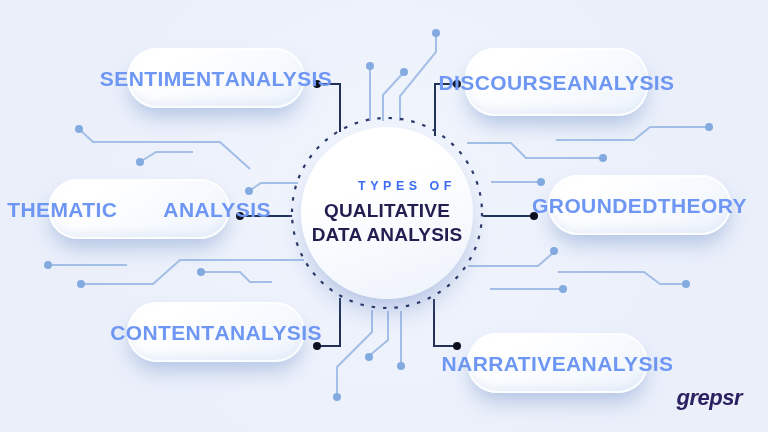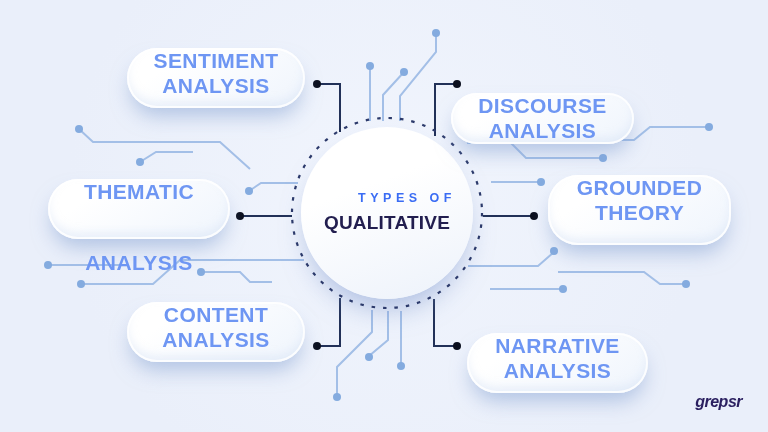--- a/index.html
+++ b/index.html
@@ -14,48 +14,48 @@
   .d-dark{fill:var(--dark-dot);}
   .d-light{fill:var(--light-dot);}
   .ring{stroke:var(--ring);stroke-width:2.2;stroke-dasharray:3.5 8;fill:none;}
 
   .pill{
     position:absolute;border-radius:30px;
     background:linear-gradient(145deg,#ffffff 25%,#f1f6fd 90%);
     box-shadow:0 12px 20px -4px rgba(130,158,208,.55),
                inset 0 0 0 2px rgba(255,255,255,.85),
                inset 0 -6px 10px rgba(198,215,242,.35);
-    display:flex;flex-direction:column;align-items:center;justify-content:flex-start;
+    display:flex;align-items:center;justify-content:center;
     font-weight:bold;font-size:21px;line-height:25px;letter-spacing:.4px;
     color:var(--node-text);text-align:center;
   }
   .p-sentiment{left:127px;top:48px;width:178px;height:60px;}
-  .p-discourse{left:451px;top:48px;width:183px;height:51px;margin-top:45px;}
+  .p-discourse{left:465px;top:48px;width:183px;height:68px;}
   .p-thematic{left:48px;top:179px;width:182px;height:60px;gap:46px;}
-  .p-grounded{left:548px;top:175px;width:183px;height:70px;}
+  .p-grounded{left:548px;top:175px;width:183px;height:60px;}
   .p-content{left:127px;top:302px;width:178px;height:60px;}
   .p-narrative{left:467px;top:301px;width:181px;height:60px;margin-top:32px;}
 
   .center-circle{
     position:absolute;left:301px;top:127px;width:172px;height:172px;border-radius:50%;
     background:linear-gradient(160deg,#ffffff 35%,#eef3fb 95%);
     box-shadow:0 16px 26px -6px rgba(125,152,205,.55);
     display:flex;flex-direction:column;align-items:center;justify-content:center;
   }
   .eyebrow{
     font-size:12.5px;font-weight:bold;letter-spacing:4.5px;color:var(--eyebrow-text);
     margin-bottom:6px;padding-left:4px;margin-left:36px;
   }
   .center-title{
     font-size:19px;font-weight:bold;color:var(--title-text);
     line-height:24px;letter-spacing:.2px;text-align:left;
   }
   .logo{
     position:absolute;right:26px;bottom:21px;
-    font-size:16px;font-weight:bold;font-style:italic;letter-spacing:-.5px;
+    font-size:22px;font-weight:bold;font-style:italic;letter-spacing:-.5px;
     color:var(--logo-text);
   }
 </style>
 </head>
 <body>
 
 <div class="canvas" style="--bg: #eaeffa; --node-text: #6e96f3; --eyebrow-text: #3a6cf4; --title-text: #221e4f; --dark-trace: #223158; --dark-dot: #0b0f1e; --light-trace: #a3bfe7; --light-dot: #84abdf; --ring: #2c3a6b; --logo-text: #2b2060;">
 
   <svg class="layer" width="768" height="432" viewBox="0 0 768 432">
     <g>
@@ -112,20 +112,21 @@
       <circle class="d-dark" cx="240" cy="216" r="4"></circle>
       <circle class="d-dark" cx="534" cy="216" r="4"></circle>
       <circle class="d-dark" cx="317" cy="346" r="4"></circle>
       <circle class="d-dark" cx="457" cy="346" r="4"></circle>
     </g>
   </svg>
 
   <div class="center-circle">
     <div class="eyebrow">TYPES OF</div>
     <div class="center-title">QUALITATIVE</div>
+    <div class="center-title">DATA ANALYSIS</div>
   </div>
 
   <svg class="layer" width="768" height="432" viewBox="0 0 768 432">
     <circle class="ring" cx="387" cy="213" r="95"></circle>
   </svg>
 
   <div class="pill p-sentiment">
     <span>SENTIMENT</span>
     <span>ANALYSIS</span>
   </div>

